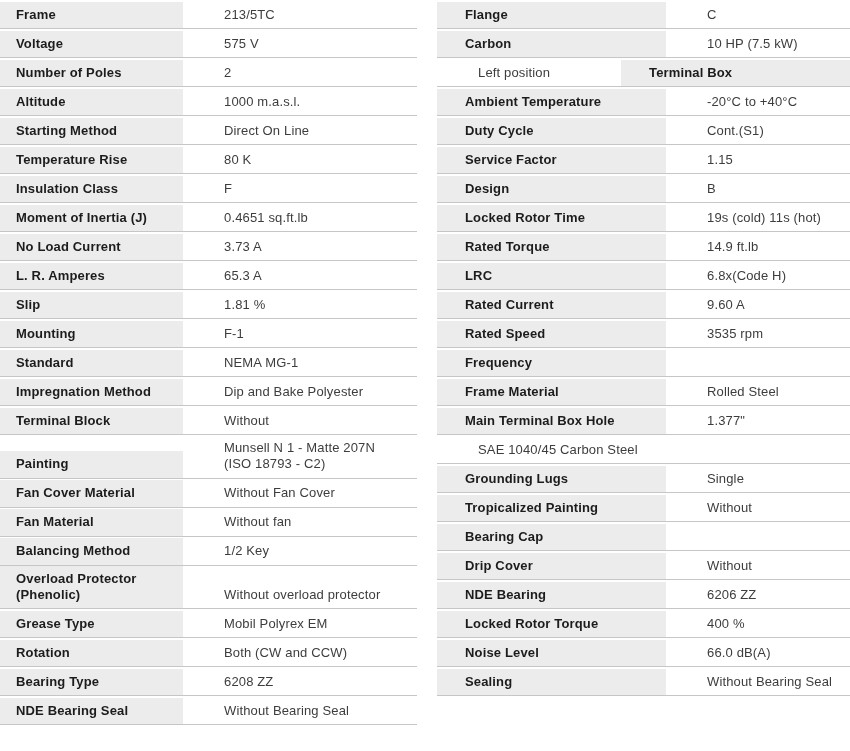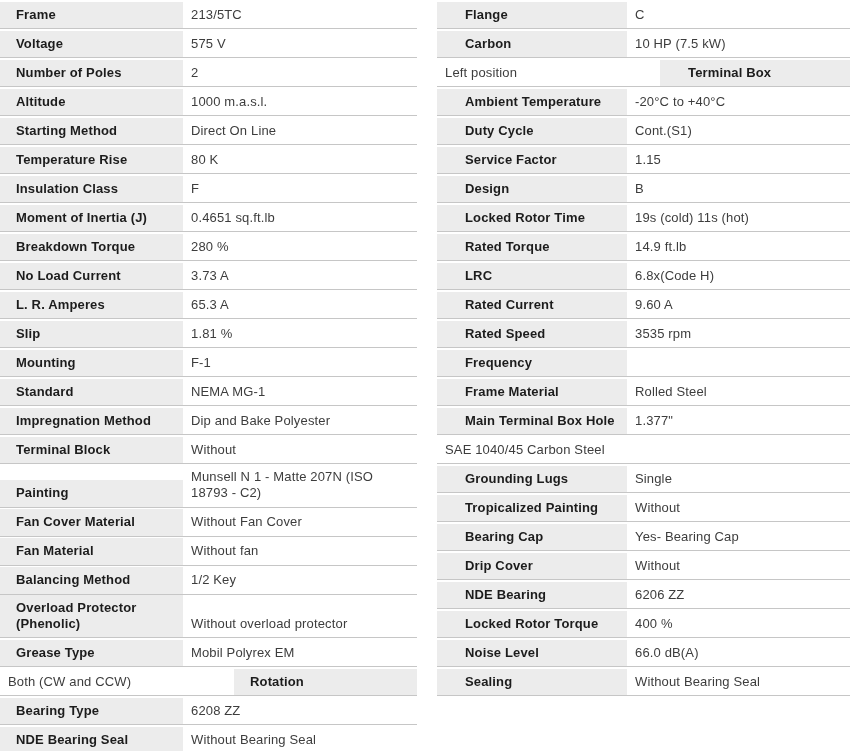--- a/index.html
+++ b/index.html
@@ -41,27 +41,28 @@
     padding-bottom:5px;
   }
   .cell.label{
     background:var(--label-bg);
     font-weight:700;
     color:var(--label-text);
     padding-left:16px;
     padding-right:10px;
   }
   .spec-table.left .cell.label{width:183px;}
-  .spec-table.right .cell.label{width:190px;padding-left:28px;}
+  .spec-table.right .cell.label{width:229px;padding-left:28px;}
   .cell.value{
     flex:1;
     background:#ffffff;
     color:var(--value-text);
     padding-left:8px;
     padding-right:12px;
+    margin-left:33px;
   }
 </style>
 </head>
 <body>
 
 <div class="sheet">
   <div class="spec-table left" id="left-table">
       <div class="spec-row">
         <div class="cell label">Frame</div>
         <div class="cell value">213/5TC</div>
@@ -88,24 +89,20 @@
       </div>
       <div class="spec-row">
         <div class="cell label">Insulation Class</div>
         <div class="cell value">F</div>
       </div>
       <div class="spec-row">
         <div class="cell label">Moment of Inertia (J)</div>
         <div class="cell value">0.4651 sq.ft.lb</div>
       </div>
       <div class="spec-row">
-        <div class="cell label">Breakdown Torque</div>
-        <div class="cell value">280 %</div>
-      </div>
-      <div class="spec-row">
         <div class="cell label">No Load Current</div>
         <div class="cell value">3.73 A</div>
       </div>
       <div class="spec-row">
         <div class="cell label">L. R. Amperes</div>
         <div class="cell value">65.3 A</div>
       </div>
       <div class="spec-row">
         <div class="cell label">Slip</div>
         <div class="cell value">1.81 %</div>
@@ -144,22 +141,22 @@
       </div>
       <div class="spec-row">
         <div class="cell label">Overload Protector (Phenolic)</div>
         <div class="cell value">Without overload protector</div>
       </div>
       <div class="spec-row">
         <div class="cell label">Grease Type</div>
         <div class="cell value">Mobil Polyrex EM</div>
       </div>
       <div class="spec-row">
+        <div class="cell label">Rotation</div>
         <div class="cell value">Both (CW and CCW)</div>
-        <div class="cell label">Rotation</div>
       </div>
       <div class="spec-row">
         <div class="cell label">Bearing Type</div>
         <div class="cell value">6208 ZZ</div>
       </div>
       <div class="spec-row">
         <div class="cell label">NDE Bearing Seal</div>
         <div class="cell value">Without Bearing Seal</div>
       </div>
     </div>
@@ -229,21 +226,20 @@
       <div class="spec-row">
         <div class="cell label">Grounding Lugs</div>
         <div class="cell value">Single</div>
       </div>
       <div class="spec-row">
         <div class="cell label">Tropicalized Painting</div>
         <div class="cell value">Without</div>
       </div>
       <div class="spec-row">
         <div class="cell label">Bearing Cap</div>
-        <div class="cell value">Yes- Bearing Cap</div>
       </div>
       <div class="spec-row">
         <div class="cell label">Drip Cover</div>
         <div class="cell value">Without</div>
       </div>
       <div class="spec-row">
         <div class="cell label">NDE Bearing</div>
         <div class="cell value">6206 ZZ</div>
       </div>
       <div class="spec-row">

